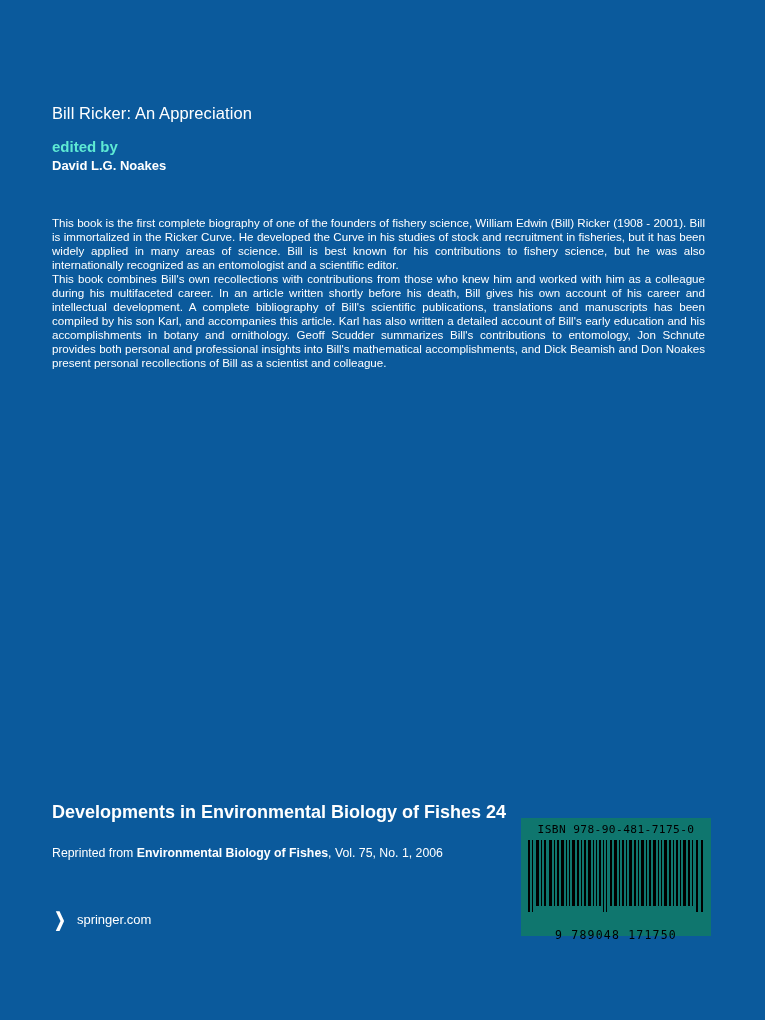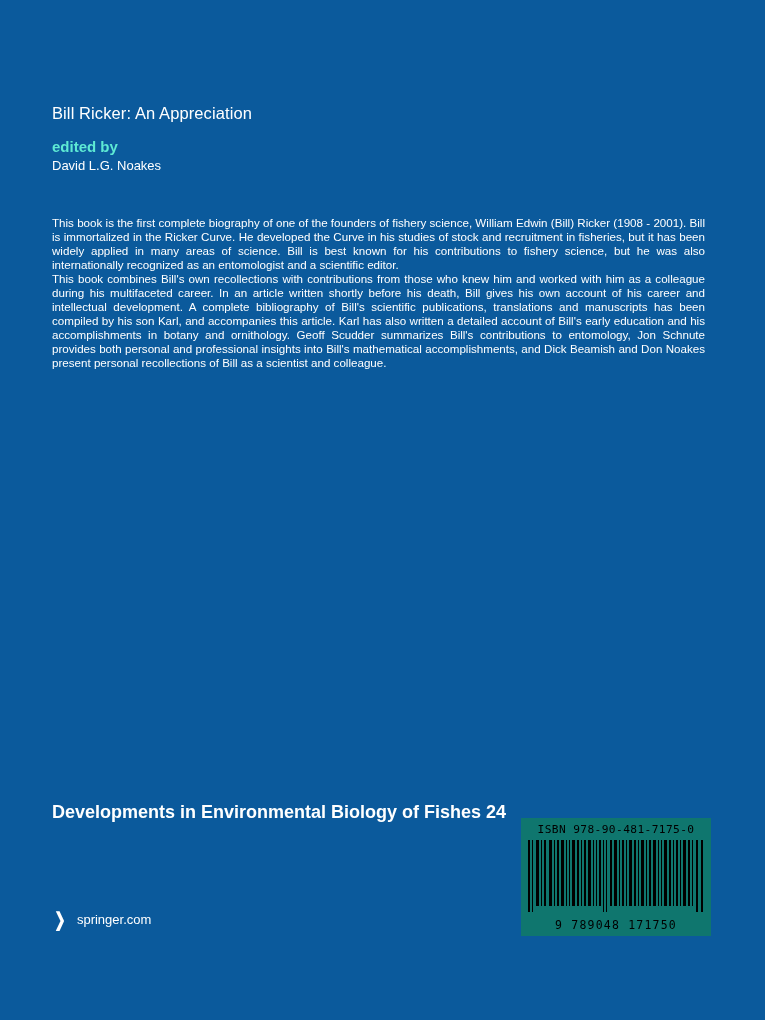--- a/index.html
+++ b/index.html
@@ -43,21 +43,21 @@
     font-size: 15px;
     font-weight: bold;
     line-height: 18px;
     color: #5eead4;
   }
   .editor-name {
     position: absolute;
     top: 157px;
     left: 0;
     font-size: 13px;
-    font-weight: normal;
+    font-weight: bold;
     line-height: 18px;
     color: #ffffff;
   }
   .blurb {
     position: absolute;
     top: 216px;
     left: 0;
     width: 653px;
     font-size: 11.6px;
     line-height: 14px;
@@ -131,21 +131,21 @@
     height: 72px;
     width: 100%;
     display: block;
   }
   .ean-text {
     font-family: "DejaVu Sans Mono", monospace;
     font-size: 11.5px;
     letter-spacing: 1.2px;
     text-align: center;
     color: #000;
-    margin-top: 6px;
+    margin-top: 16px;
     white-space: nowrap;
   }
 </style>
 </head>
 <body>
 
 <div class="page">
   <div class="content">
 
     <div class="book-title">Bill Ricker: An Appreciation</div>
@@ -153,20 +153,21 @@
     <div class="edited-by">edited by</div>
     <div class="editor-name">David L.G. Noakes</div>
 
     <div class="blurb">
       <p>This book is the first complete biography of one of the founders of fishery science, William Edwin (Bill) Ricker (1908 - 2001). Bill is immortalized in the Ricker Curve. He developed the Curve in his studies of stock and recruitment in fisheries, but it has been widely applied in many areas of science. Bill is best known for his contributions to fishery science, but he was also internationally recognized as an entomologist and a scientific editor.</p>
       <p>This book combines Bill's own recollections with contributions from those who knew him and worked with him as a colleague during his multifaceted career. In an article written shortly before his death, Bill gives his own account of his career and intellectual development. A complete bibliography of Bill's scientific publications, translations and manuscripts has been compiled by his son Karl, and accompanies this article. Karl has also written a detailed account of Bill's early education and his accomplishments in botany and ornithology. Geoff Scudder summarizes Bill's contributions to entomology, Jon Schnute provides both personal and professional insights into Bill's mathematical accomplishments, and Dick Beamish and Don Noakes present personal recollections of Bill as a scientist and colleague.</p>
     </div>
 
     <div class="series-line">Developments in Environmental Biology of Fishes 24</div>
 
+    <div class="reprint-line"><span>Reprinted from </span><b>Environmental Biology of Fishes</b><span>, Vol. 75, No. 1, 2006</span></div>
 
     <div class="springer">
       <span class="chev">❯</span>
       <span class="word">springer.com</span>
     </div>
 
   </div>
 
   <div class="barcode-box">
     <div class="isbn-text">ISBN 978-90-481-7175-0</div>

